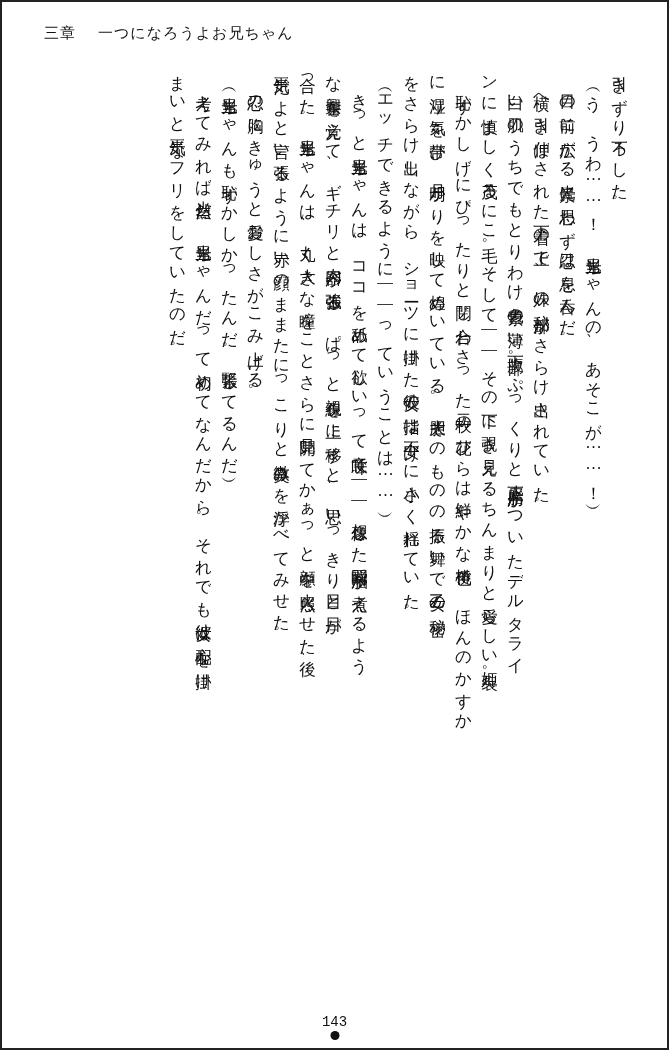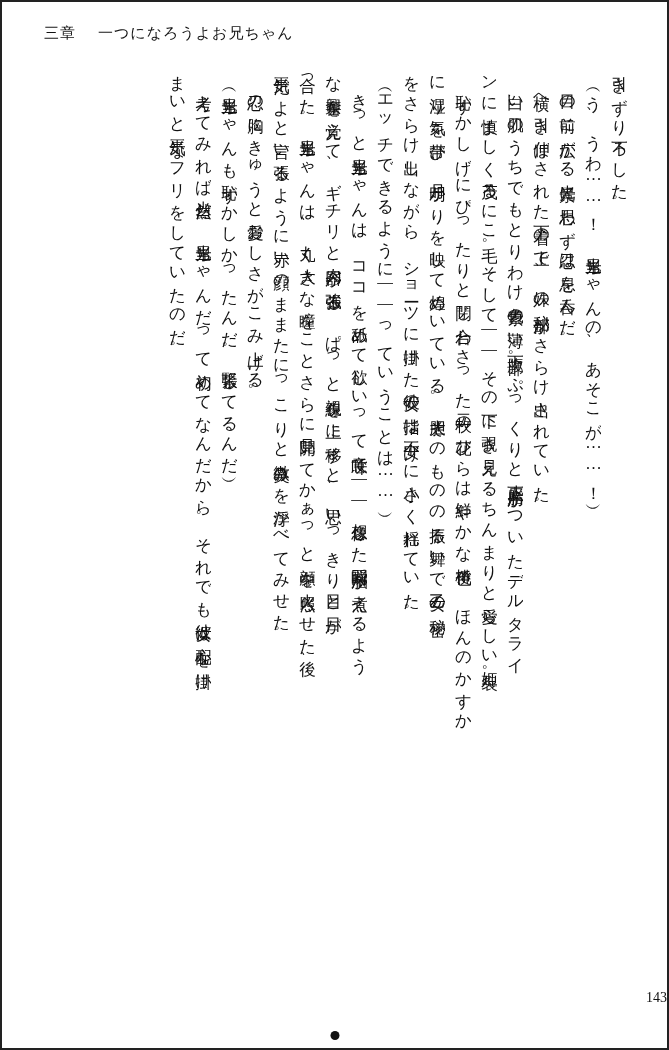--- a/index.html
+++ b/index.html
@@ -73,27 +73,27 @@
   }
 
   .col.indent {
     padding-top: 18px;
     box-sizing: border-box;
   }
 
   
   .page-number {
     position: absolute;
-    bottom: 42px;
+    bottom: 18px;
     left: 0;
     width: 100%;
-    text-align: right;
+    text-align: center;
     font-size: 14px;
     color: #111;
-    font-family: Liberation Serif, serif;
+    font-family: Liberation Mono, monospace;
   }
 
   .bottom-dot {
     position: absolute;
     bottom: 8px;
     left: 50%;
     transform: translateX(-50%);
     width: 9px;
     height: 9px;
     border-radius: 50%;

